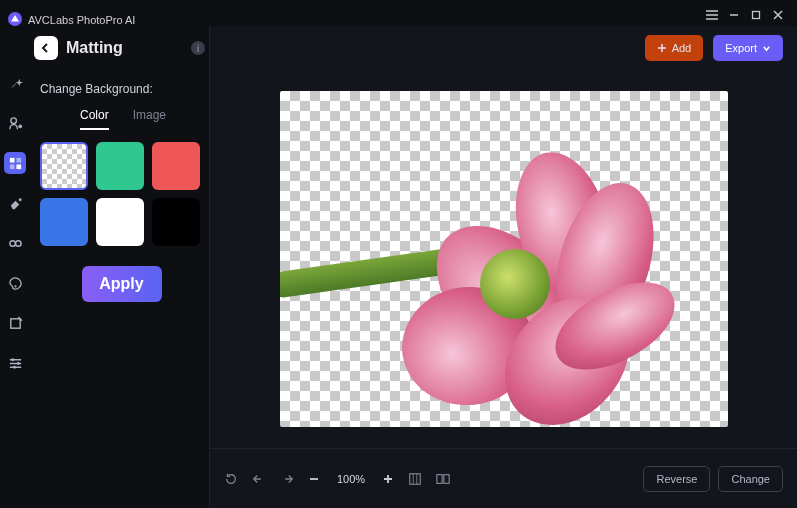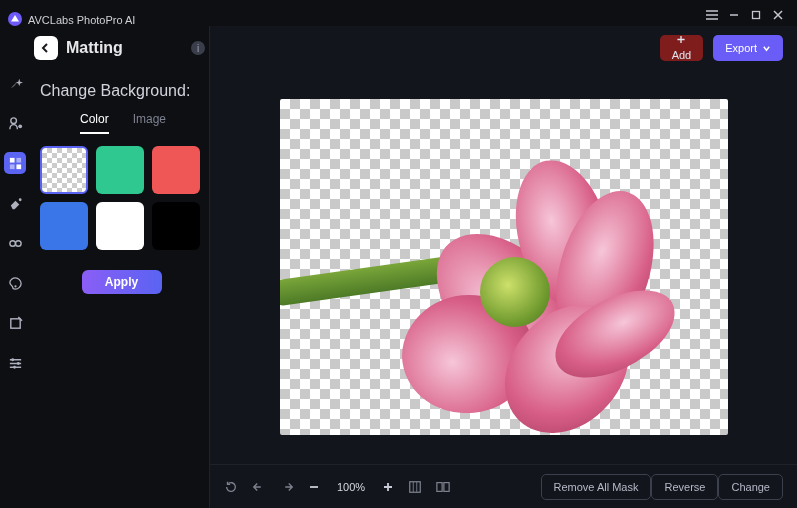--- a/index.html
+++ b/index.html
@@ -21,59 +21,59 @@
 .toolstrip .tool.active { background: #5a63f2; color: #fff; }
 
 
 .sidepanel { width: 180px; background: #0d0f13; border-right: 1px solid #1f222b; display: flex; flex-direction: column; padding: 0 2px 0 2px; }
 .side-head { display: flex; align-items: center; height: 44px; padding: 0 2px; gap: 8px; }
 .back-btn { width: 24px; height: 24px; background: #ffffff; border-radius: 6px; display: flex; align-items: center; justify-content: center; cursor: pointer; color: #1b1b20; }
 .side-title { font-size: 16px; font-weight: 700; flex: 1; }
 .info-dot { width: 14px; height: 14px; border-radius: 50%; background: #3a3e4b; color: #9da1b1; font-size: 10px; display: flex; align-items: center; justify-content: center; }
 
 .side-body { padding: 4px 4px 0 8px; }
-.side-label { font-size: 16px; color: #d1d3dc; margin: 8px 0 12px; }
+.side-label { font-size: 12px; color: #d1d3dc; margin: 8px 0 12px; }
 .tabs { display: flex; gap: 24px; font-size: 12px; margin-bottom: 12px; margin-left: 40px; }
 .tab { color: #7e8290; cursor: pointer; padding-bottom: 6px; }
 .tab.active { color: #fff; border-bottom: 2px solid #fff; }
 
 .swatches { display: grid; grid-template-columns: repeat(3, 48px); gap: 8px; }
 .swatch { width: 48px; height: 48px; border-radius: 6px; border: 2px solid transparent; cursor: pointer; }
 .swatch.selected { border-color: #5a63f2; }
 .swatch.transparent { background-color: #fff;
   background-image: linear-gradient(45deg,#ccc 25%,transparent 25%),linear-gradient(-45deg,#ccc 25%,transparent 25%),linear-gradient(45deg,transparent 75%,#ccc 75%),linear-gradient(-45deg,transparent 75%,#ccc 75%);
   background-size: 10px 10px; background-position: 0 0,0 5px,5px -5px,-5px 0; }
-.apply-btn { margin: 20px auto 0; display: block; width: 80px; height: 24px; border: none; border-radius: 6px; background: linear-gradient(90deg,#8a5ef6,#5a63f2); color: #fff; font-size: 12px; font-weight: 600; cursor: pointer; }
+.apply-btn { margin: 20px auto 0; display: block; width: 80px; height: 36px; border: none; border-radius: 6px; background: linear-gradient(90deg,#8a5ef6,#5a63f2); color: #fff; font-size: 16px; font-weight: 600; cursor: pointer; }
 
 
 .workspace { flex: 1; background: #13151c; display: flex; flex-direction: column; }
 .ws-top { height: 44px; display: flex; align-items: center; justify-content: flex-end; gap: 10px; padding: 0 14px; }
 .btn { height: 26px; border-radius: 5px; border: none; display: flex; align-items: center; gap: 5px; padding: 0 12px; font-size: 11px; cursor: pointer; }
-.btn-dark { background: #7f1d1d; color: #e3e4ed; flex-direction: column; }
+.btn-dark { background: #c2410c; color: #e3e4ed; }
 .btn-primary { background: #6a5cf6; color: #fff; }
 .btn-outline { background: transparent; border: 1px solid #3c3f4c; color: #b6b9c7; }
 
 .canvas-wrap { flex: 1; display: flex; align-items: center; justify-content: center; }
 .canvas { width: 448px; height: 336px; position: relative; border-radius: 2px; overflow: hidden;
   background-color: #fff;
   background-image: linear-gradient(45deg,#c9c9c9 25%,transparent 25%),linear-gradient(-45deg,#c9c9c9 25%,transparent 25%),linear-gradient(45deg,transparent 75%,#c9c9c9 75%),linear-gradient(-45deg,transparent 75%,#c9c9c9 75%);
   background-size: 20px 20px; background-position: 0 0,0 10px,10px -10px,-10px 0; }
 
 
 .stem { position: absolute; left: -10px; top: 164px; width: 260px; height: 26px; background: linear-gradient(180deg,#7aa63a,#4d7a26); border-radius: 12px; transform: rotate(-8deg); }
 .calyx { position: absolute; left: 200px; top: 158px; width: 70px; height: 70px; background: radial-gradient(circle at 40% 40%, #cde06a, #6f9a2e 65%, #4b6d21); border-radius: 50%; }
 .petal { position: absolute; border-radius: 50% 60% 50% 60%; background: radial-gradient(ellipse at 40% 40%, #f6c6d8, #d85f87 60%, #a73a5f); }
 .p1 { left: 238px; top: 60px; width: 90px; height: 150px; transform: rotate(-10deg); }
 .p2 { left: 280px; top: 90px; width: 90px; height: 160px; transform: rotate(20deg); }
 .p3 { left: 176px; top: 120px; width: 110px; height: 180px; transform: rotate(-40deg); }
 .p4 { left: 128px; top: 190px; width: 120px; height: 130px; transform: rotate(-75deg); }
 .p5 { left: 232px; top: 200px; width: 110px; height: 140px; transform: rotate(50deg); }
 .p6 { left: 300px; top: 170px; width: 70px; height: 130px; transform: rotate(65deg); }
 
-.ws-bottom { height: 44px; border-top: 1px solid #1f222b; display: flex; align-items: center; padding: 0 14px; }
+.ws-bottom { height: 60px; border-top: 1px solid #1f222b; display: flex; align-items: center; padding: 0 14px; gap: 8px; }
 .ws-bottom .group-left { display: flex; align-items: center; gap: 14px; }
 .ws-bottom .ico { color: #7e828f; cursor: pointer; display: flex; }
 .ws-bottom .zoom { font-size: 11px; color: #d8d9e3; min-width: 34px; text-align: center; }
 .ws-bottom .spacer { flex: 1; }
 
 svg { display: block; }
 </style>
 </head>
 <body>
 
@@ -257,19 +257,18 @@
             </svg>
         </div>
         <div class="ico">
           <svg width="14" height="14" viewBox="0 0 16 16">
               <rect x="1" y="3" width="6" height="10" fill="none" stroke="#7e828f" stroke-width="1.4"></rect>
               <rect x="9" y="3" width="6" height="10" fill="none" stroke="#7e828f" stroke-width="1.4"></rect>
             </svg>
         </div>
       </div>
       <div class="spacer"></div>
-      <button class="btn btn-outline">Remove All Mask</button>
       <button class="btn btn-outline">Reverse</button>
       <button class="btn btn-outline">Change</button>
     </div>
   </div>
 
 </div>
 
 </body></html>

